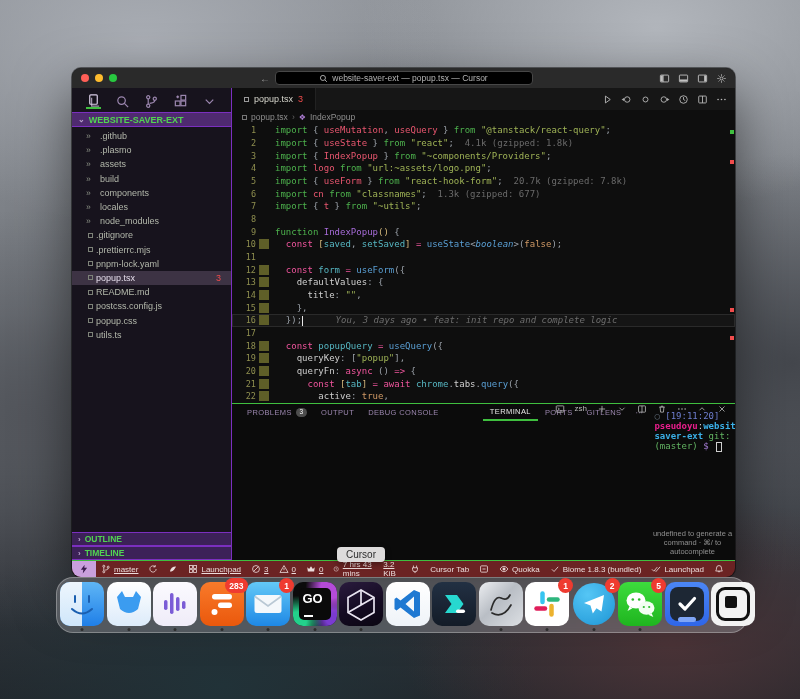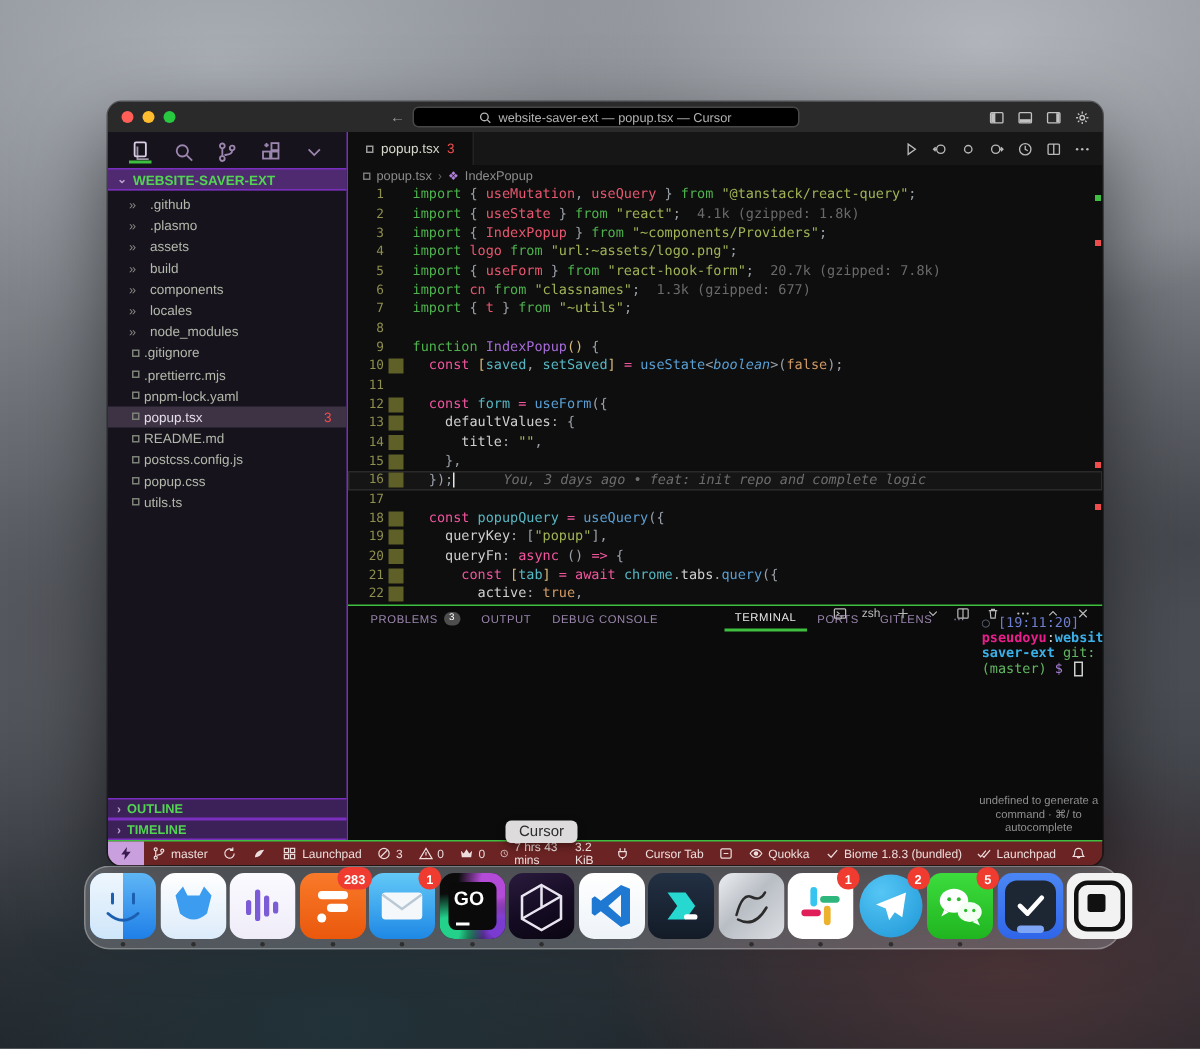--- a/index.html
+++ b/index.html
@@ -90,21 +90,21 @@
   .tk-dec{color:#5a6470}.tk-time{color:#6f7fd0}.tk-user{color:#e91e8c;font-weight:bold}
   .tk-pu{color:#cfcfcf}.tk-dir{color:#3bb0e8;font-weight:bold}.tk-git{color:#62b462}.tk-dollar{color:#a87fd8}
   .term-caret{ display:inline-block; width:6px; height:10px; border:1px solid #cfcfcf; vertical-align:middle; margin-left:2px; }
   .term-scroll{ position:absolute; right:2px; top:4px; width:3px; height:14px; background:#cfcfcf; border-radius:2px; opacity:.85; }
   .term-hint{ position:absolute; bottom:4px; left:0; right:12px; text-align:center; color:#8f8f8f; font-size:7.5px; font-family:"Liberation Sans",sans-serif; }
 
   
   .statusbar{ height:17px; background:#6b2323; border-top:1px solid #3fbf3f; display:flex; align-items:center;
     color:#ecdcdc; font-size:8px; flex:0 0 auto; }
   .sb-left,.sb-right{ display:flex; align-items:center; height:100%; }
-  .sb-left{ flex:1; }
+  .sb-left{ flex:1;text-decoration:underline; }
   .sb-item{ display:flex; align-items:center; gap:3px; padding:0 5px; height:100%; }
   .sb-item .ic{ width:10px; height:10px; display:inline-flex; }
   .sb-remote{ background:#c9a0dd; color:#3a1b4e; padding:0 7px; }
   .sb-right{ padding-right:6px; }
 
   
   .dock{ position:absolute; left:56px; top:577px; width:692px; height:56px; background:rgba(160,160,165,.38);
     border:1px solid rgba(255,255,255,.28); border-radius:17px; display:flex; align-items:flex-start; padding:3px 3px 0 3px; gap:2.5px;
     backdrop-filter:blur(2px); }
   .dock-item{ position:relative; width:44px; height:50px; flex:0 0 auto; }

